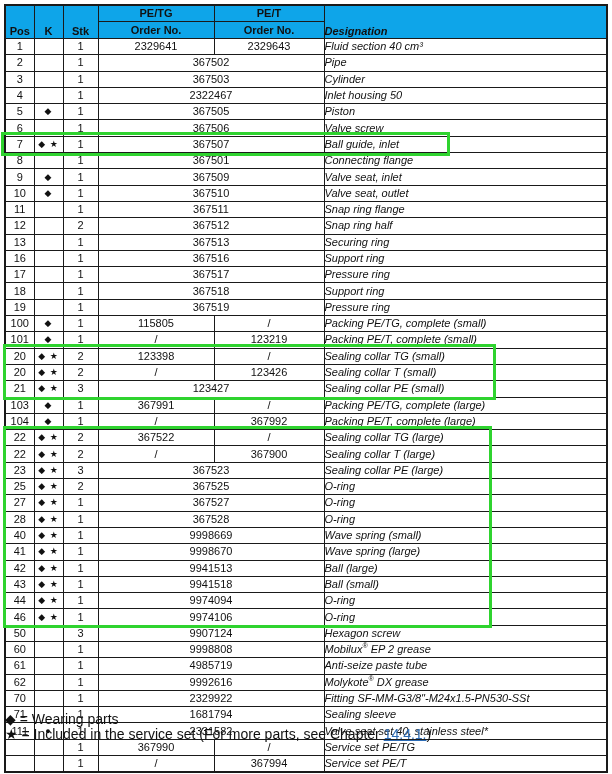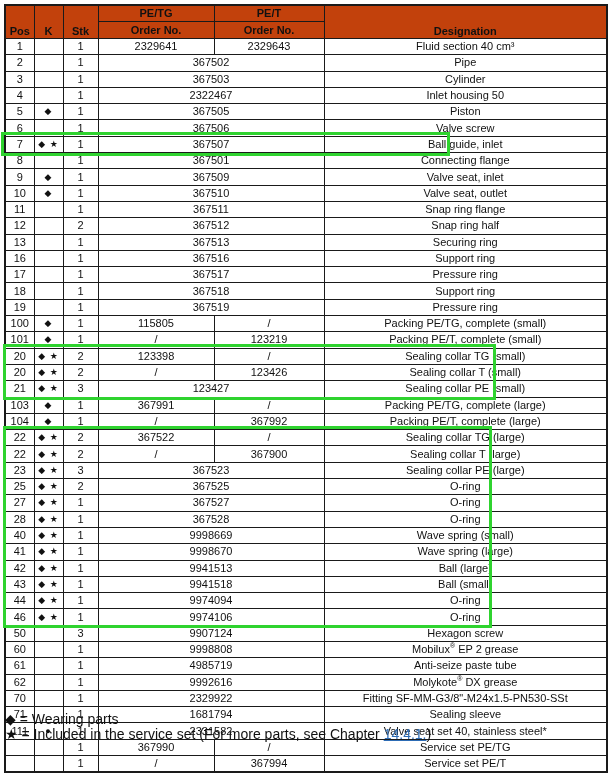--- a/index.html
+++ b/index.html
@@ -11,25 +11,25 @@
     width: 602px; table-layout: fixed;
     border-collapse: collapse;
     border: 2px solid #1a1a1a;
     font-size: 11px;
   }
   table.parts th, table.parts td {
     border: 1px solid #1a1a1a;
     padding: 0; line-height: 13px;
     overflow: hidden; white-space: nowrap;
   }
-  thead th { background: #c2410c; font-weight: bold; text-align: center; }
+  thead th { background: #0ea5e9; font-weight: bold; text-align: center; }
   tr.h1 th { height: 15px; }
   tr.h2 th { height: 16px; }
   th.vspan { vertical-align: bottom; padding-bottom: 1px; }
-  th.c-des, td.c-des { text-align: center; padding-left: 4px; }
+  th.c-des, td.c-des { text-align: left; padding-left: 4px; font-style: italic; }
   tbody td { height: 15.3px; text-align: center; }
   td.c-k { font-size: 9px; letter-spacing: 1px; }
   td.c-des sup { font-size: 7px; line-height: 0; }
 
   .hl-box {
     position: absolute;
     border: 3px solid #2fd32f;
     box-sizing: border-box;
     pointer-events: none;
   }

